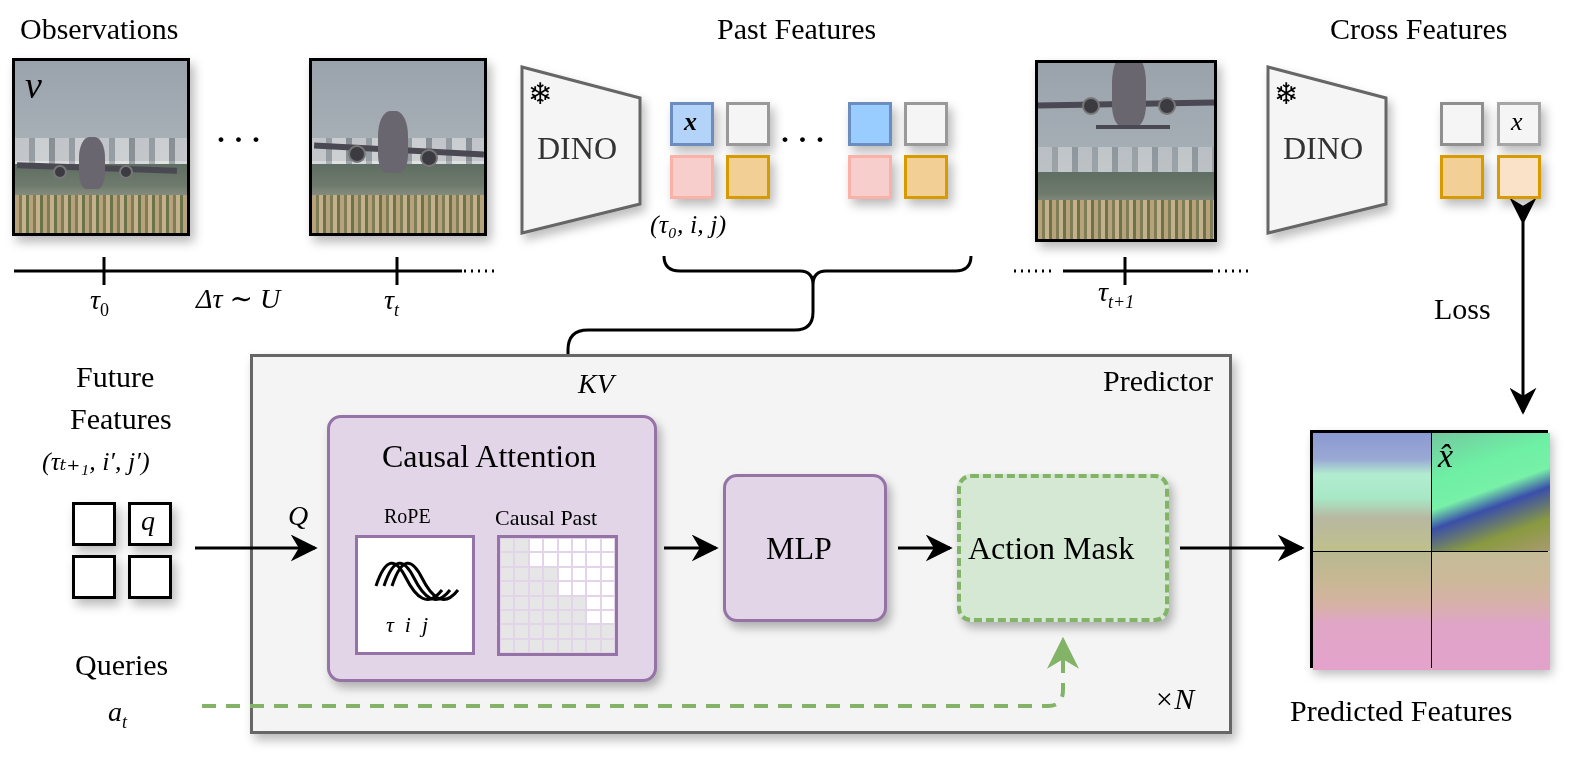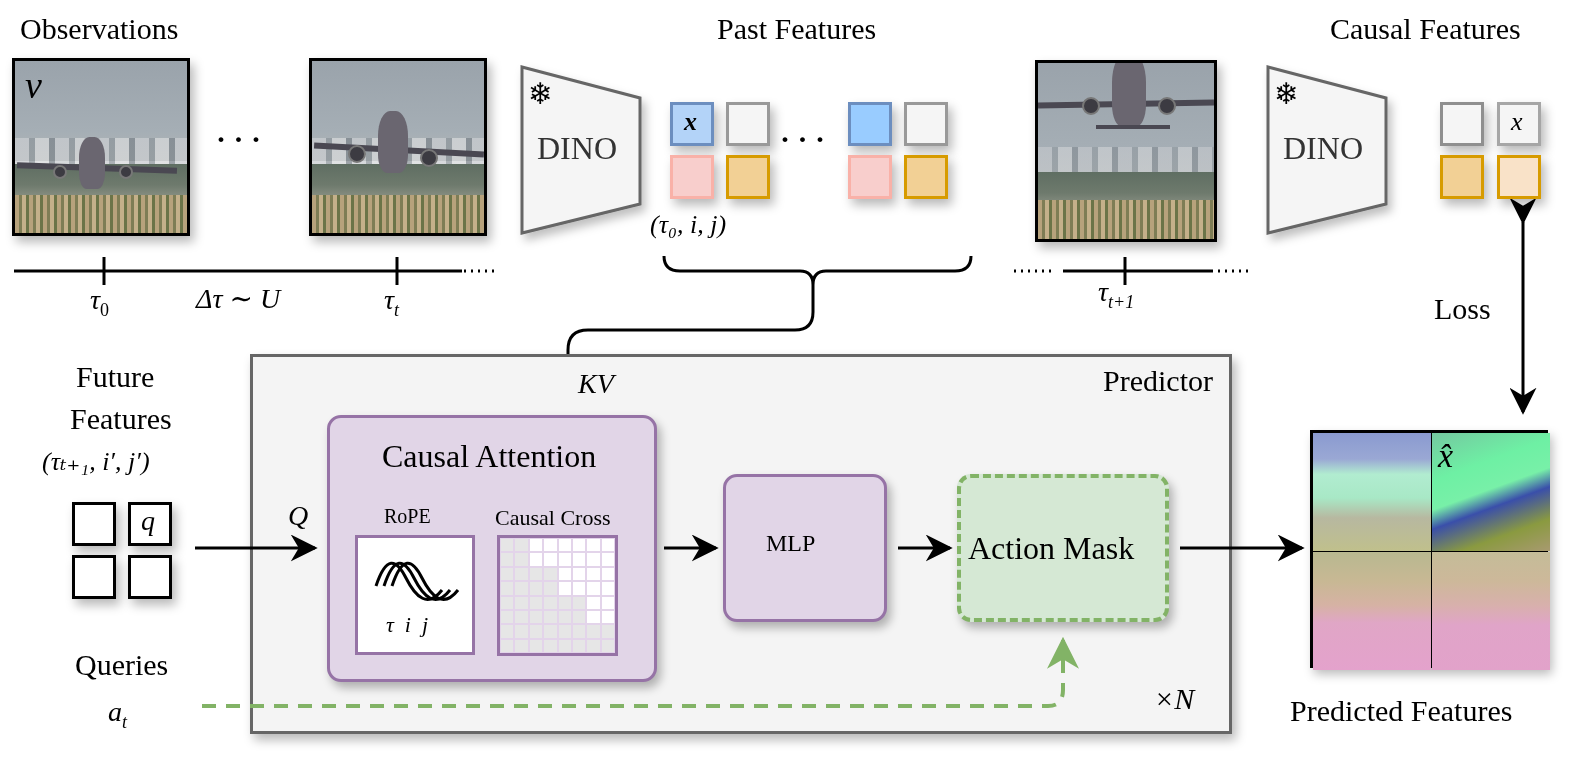--- a/index.html
+++ b/index.html
@@ -130,21 +130,21 @@
 </div>
 <div class="t" style="left:780px; top:122px; font-size:30px; font-weight:bold;">· · ·</div>
 <div>
   <div class="feat shadow" style="left:848px; top:102px; background:#99ccff; border-color:#6c8ebf;"></div>
   <div class="feat shadow" style="left:904px; top:102px; background:#f5f5f5; border-color:#999;"></div>
   <div class="feat shadow" style="left:848px; top:155px; background:#f8cecc; border-color:#f9b1a8;"></div>
   <div class="feat shadow" style="left:904px; top:155px; background:#f2d095; border-color:#d79b00;"></div>
 </div>
 <div class="t it" style="left:650px; top:210px; font-size:26px;">(τ₀, i, j)</div>
 
-<div class="t" style="left:1330px; top:12px; font-size:30px;">Causal Features</div>
+<div class="t" style="left:1330px; top:12px; font-size:30px;">Cross Features</div>
 <div>
   <div class="feat shadow" style="left:1440px; top:102px; background:#f5f5f5; border-color:#8f8f8f;"></div>
   <div class="feat shadow" style="left:1497px; top:102px; background:#f5f5f5; border-color:#a6a6a6;">
     <span class="t it" style="left:11px; top:2px; font-size:26px;">x</span>
   </div>
   <div class="feat shadow" style="left:1440px; top:155px; background:#f2d095; border-color:#d79b00;"></div>
   <div class="feat shadow" style="left:1497px; top:155px; background:#f9e2c8; border-color:#d79b00;"></div>
 </div>
 
 <div class="t" style="left:1434px; top:292px; font-size:30px;">Loss</div>
@@ -167,21 +167,21 @@
   <span>a</span><sub style="font-size:18px;">t</sub>
 </div>
 
 <div class="abs shadow" style="left:250px; top:354px; width:982px; height:380px; background:#f4f4f4; border:3px solid #666; box-sizing:border-box;"></div>
 <div class="t" style="left:1084px; top:364px; font-size:30px;margin-left:19px;">Predictor</div>
 <div class="t it" style="left:1154px; top:682px; font-size:30px;">×N</div>
 
 <div class="abs shadow" style="left:327px; top:415px; width:330px; height:267px; background:#e1d5e7; border:3px solid #9673a6; border-radius:14px; box-sizing:border-box;"></div>
 <div class="t" style="left:382px; top:438px; font-size:32px;">Causal Attention</div>
 <div class="t" style="left:384px; top:505px; font-size:20px;">RoPE</div>
-<div class="t" style="left:495px; top:505px; font-size:22px;">Causal Cross</div>
+<div class="t" style="left:495px; top:505px; font-size:22px;">Causal Past</div>
 
 <div class="abs" style="left:355px; top:535px; width:120px; height:120px; background:#fff; border:3px solid #9673a6; box-sizing:border-box;">
   <svg width="114" height="114" style="position:absolute; left:0; top:0;">
     <path d="M18,48 C28,18 38,20 48,40 S70,70 84,52" fill="none" stroke="#000" stroke-width="3"></path>
     <path d="M26,48 C36,18 46,20 56,40 S78,70 92,52" fill="none" stroke="#000" stroke-width="3"></path>
     <path d="M34,48 C44,18 54,20 64,40 S86,70 100,52" fill="none" stroke="#000" stroke-width="3"></path>
   </svg>
   <div class="t it" style="left:28px; top:74px; font-size:22px; white-space:pre;">τ  i  j</div>
 </div>
 
@@ -248,21 +248,21 @@
       <div style="background: rgb(230, 230, 230); border: 1px solid rgb(227, 212, 234);"></div>
       <div style="background: rgb(230, 230, 230); border: 1px solid rgb(227, 212, 234);"></div>
       <div style="background: rgb(230, 230, 230); border: 1px solid rgb(227, 212, 234);"></div>
       <div style="background: rgb(230, 230, 230); border: 1px solid rgb(227, 212, 234);"></div>
       <div style="background: rgb(230, 230, 230); border: 1px solid rgb(227, 212, 234);"></div>
       <div style="background: rgb(230, 230, 230); border: 1px solid rgb(227, 212, 234);"></div>
     </div>
 </div>
 
 <div class="abs shadow" style="left:723px; top:474px; width:164px; height:148px; background:#e1d5e7; border:3px solid #9673a6; border-radius:14px; box-sizing:border-box;"></div>
-<div class="t" style="left:766px; top:530px; font-size:24px;font-family:Liberation Serif, serif;">MLP</div>
+<div class="t" style="left:766px; top:530px; font-size:32px;font-family:Liberation Serif, serif;">MLP</div>
 
 <div class="abs shadow" style="left:957px; top:474px; width:212px; height:148px; background:#d5e8d4; border:4px dashed #82b366; border-radius:14px; box-sizing:border-box;"></div>
 <div class="t" style="left:968px; top:530px; font-size:32px;">Action Mask</div>
 
 <div class="t it" style="left:288px; top:500px; font-size:28px;">Q</div>
 <div class="t it" style="left:578px; top:368px; font-size:28px;text-align:right;">KV</div>
 
 <div class="abs shadow" style="left:1310px; top:430px; width:238px; height:238px; border:3px solid #000; box-sizing:border-box; background:#000;">
   <div class="pf-cell" style="left:0; top:0; background:linear-gradient(#8a9ad0 0%,#9aa8d4 22%,#b1ecd0 35%,#a8e8c6 55%,#b7b8a0 72%,#c0c08c 100%);"></div>
   <div class="pf-cell" style="left:119px; top:0; background:linear-gradient(160deg,#74c8a0 0%,#6ef0a4 30%,#78f0a8 48%,#3a4faa 60%,#8a9a40 80%,#a89a70 100%);">

